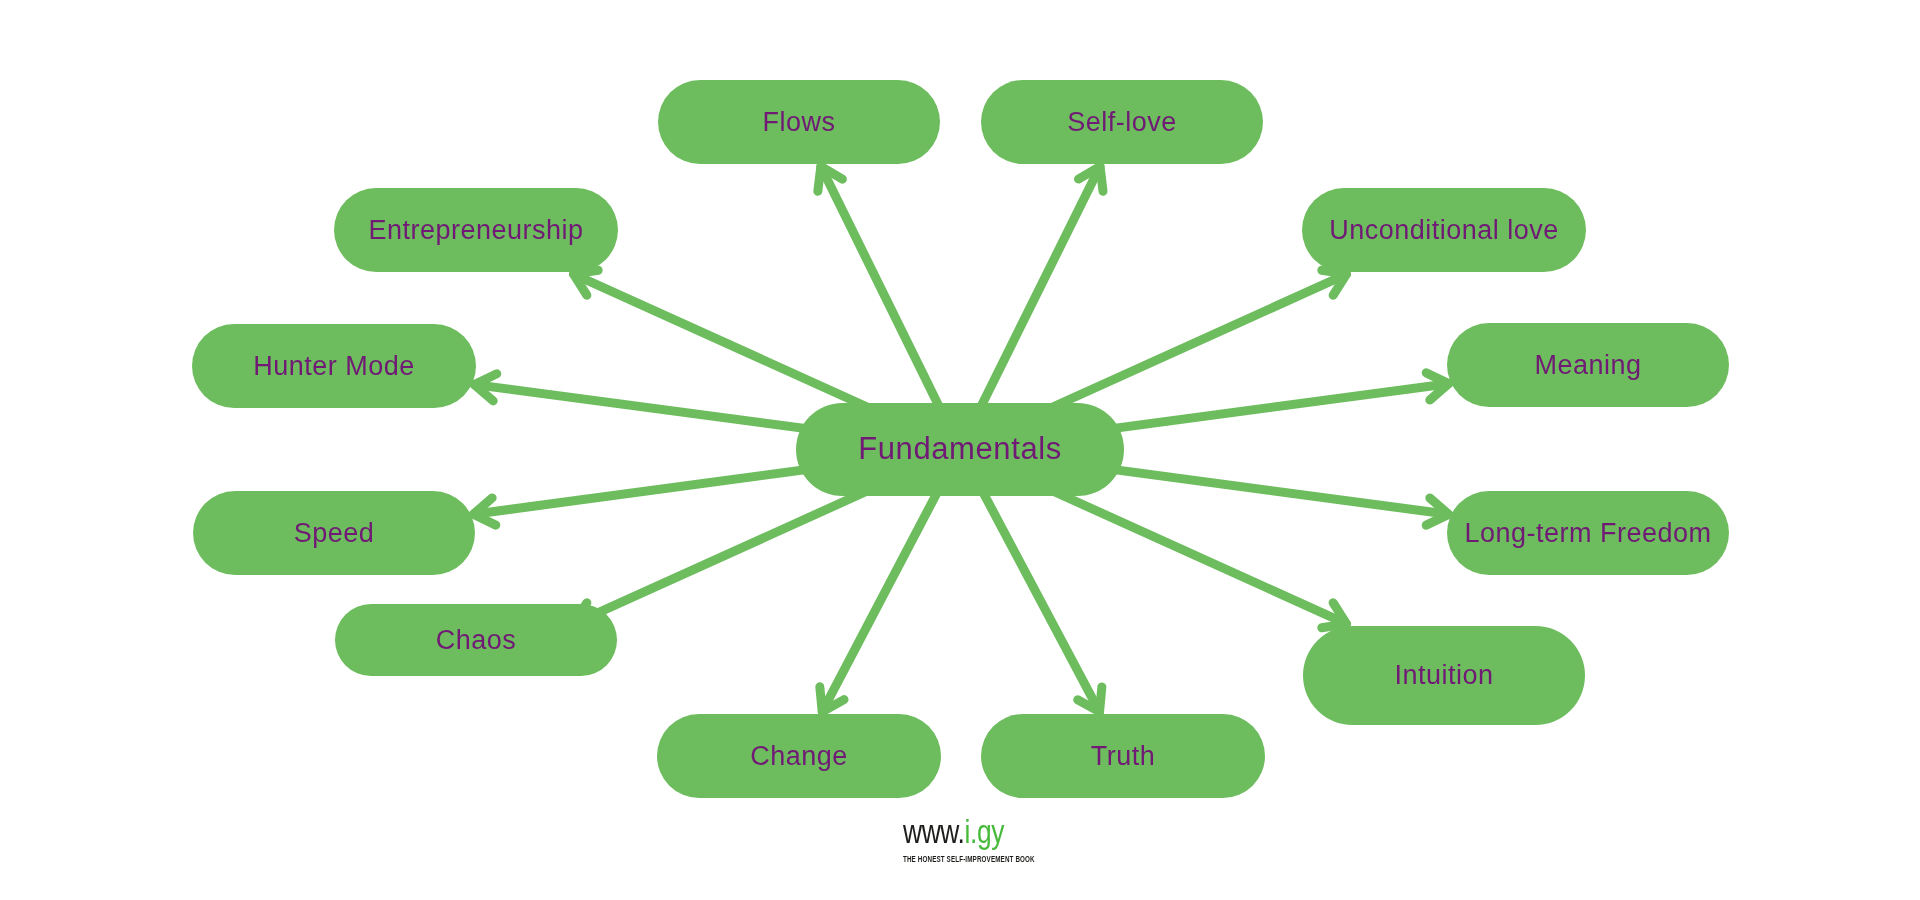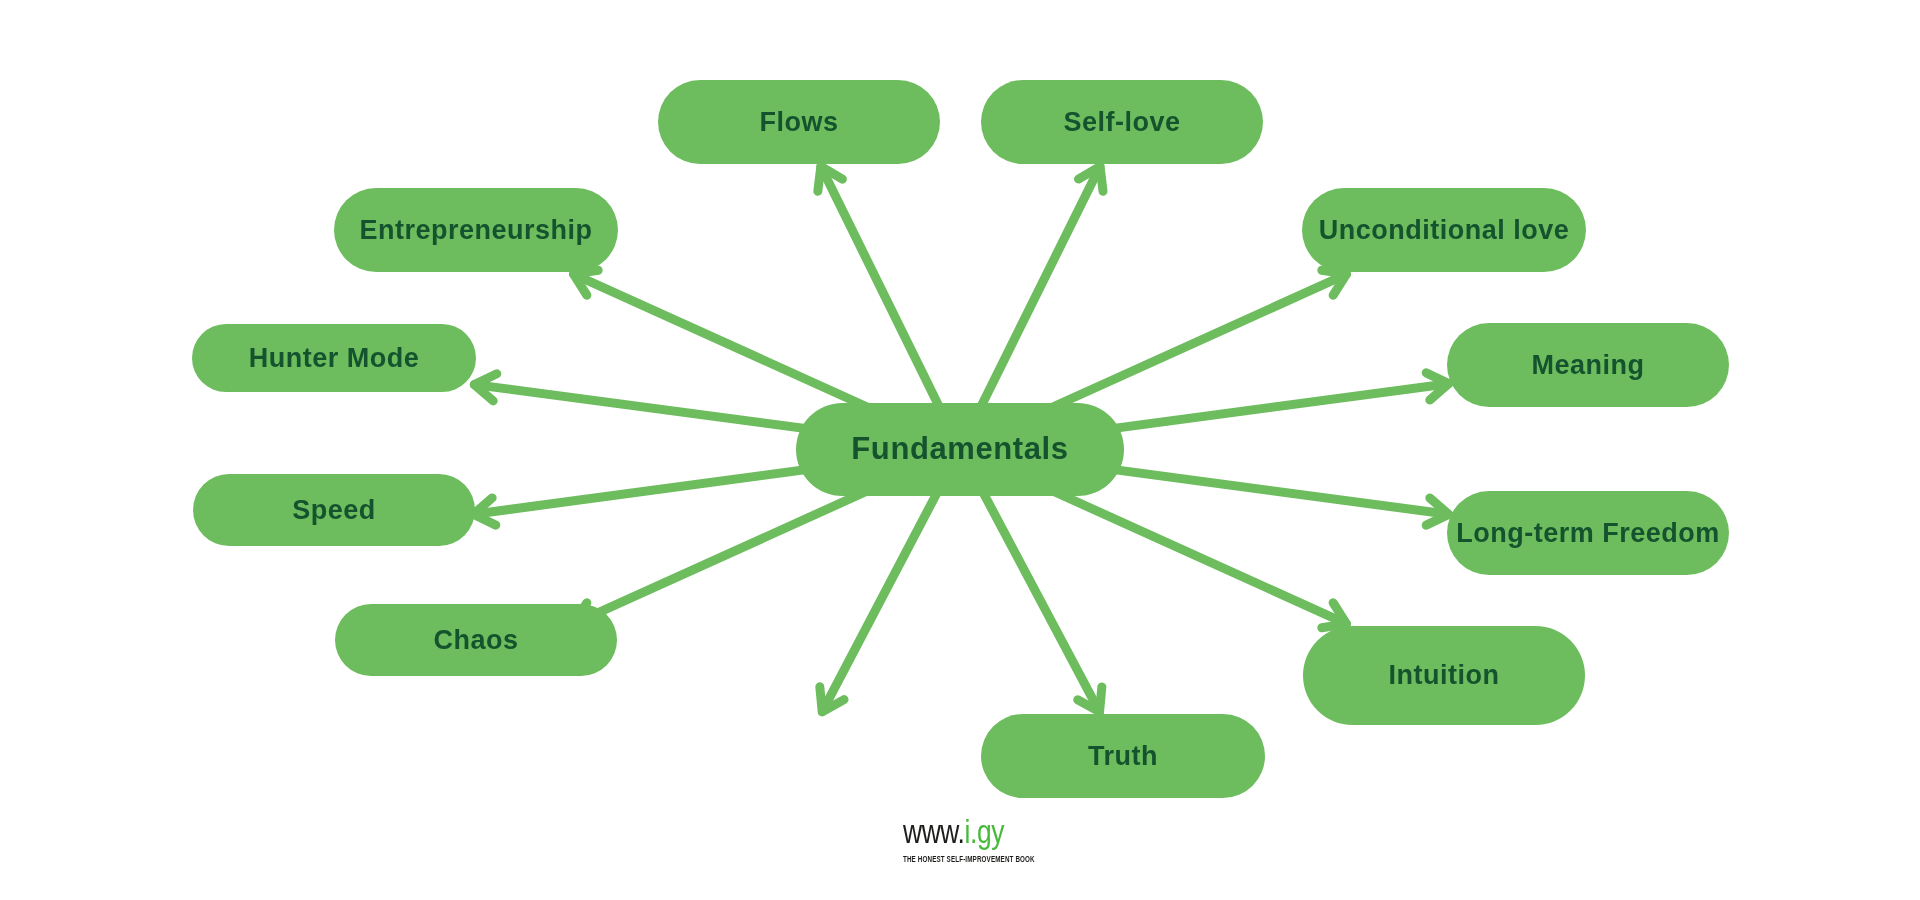--- a/index.html
+++ b/index.html
@@ -33,22 +33,22 @@
     position: absolute;
     z-index: 2;
     background: var(--accent);
     border-radius: 999px;
     display: flex;
     align-items: center;
     justify-content: center;
     box-sizing: border-box;
   }
   .node .label {
-    color: #14532d;
-    font-weight: 700;
+    color: #701a75;
+    font-weight: 400;
     font-size: 27px;
     letter-spacing: 0.5px;
     white-space: nowrap;
   }
   .node.center .label {
     font-size: 31px;
     letter-spacing: 0.6px;
   }
   .brand {
     position: absolute;
@@ -138,44 +138,47 @@
   </div>
 
   <div class="node" style="left: 334px; top: 188px; width: 284px; height: 84px;">
     <span class="label">Entrepreneurship</span>
   </div>
 
   <div class="node" style="left: 1302px; top: 188px; width: 284px; height: 84px; text-align: center;">
     <span class="label">Unconditional love</span>
   </div>
 
-  <div class="node" style="left: 192px; top: 324px; width: 284px; height: 68px;">
+  <div class="node" style="left: 192px; top: 324px; width: 284px; height: 84px;">
     <span class="label">Hunter Mode</span>
   </div>
 
   <div class="node" style="left: 1447px; top: 323px; width: 282px; height: 84px;">
     <span class="label">Meaning</span>
   </div>
 
-  <div class="node" style="left: 193px; top: 474px; width: 282px; height: 72px;">
+  <div class="node" style="left: 193px; top: 491px; width: 282px; height: 84px;">
     <span class="label">Speed</span>
   </div>
 
   <div class="node" style="left: 1447px; top: 491px; width: 282px; height: 84px;">
     <span class="label">Long-term Freedom</span>
   </div>
 
   <div class="node" style="left: 335px; top: 604px; width: 282px; height: 72px;">
     <span class="label">Chaos</span>
   </div>
 
   <div class="node" style="left: 1303px; top: 626px; width: 282px; height: 99px;">
     <span class="label">Intuition</span>
   </div>
 
+  <div class="node" style="left: 657px; top: 714px; width: 284px; height: 84px;">
+    <span class="label">Change</span>
+  </div>
 
   <div class="node" style="left: 981px; top: 714px; width: 284px; height: 84px;">
     <span class="label">Truth</span>
   </div>
 
   <div class="brand">
     <div class="wordmark"><span>www.</span><span class="wm-green">i.gy</span></div>
     <div class="tagline">THE HONEST SELF-IMPROVEMENT BOOK</div>
   </div>
 

